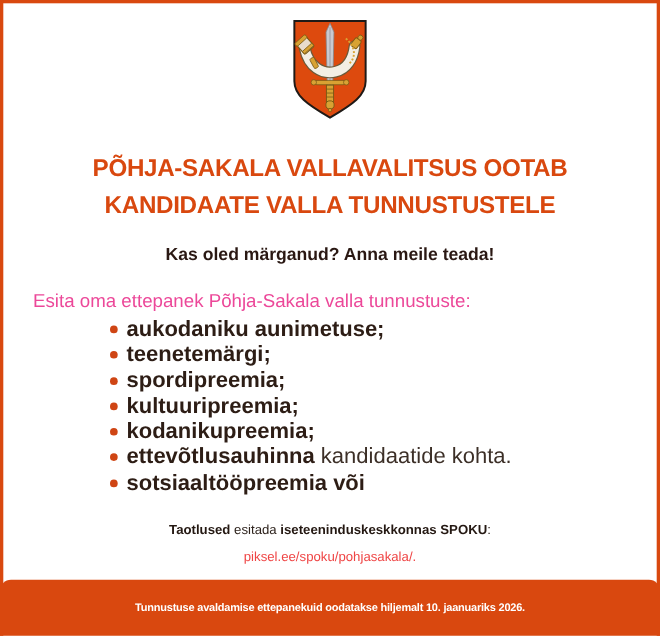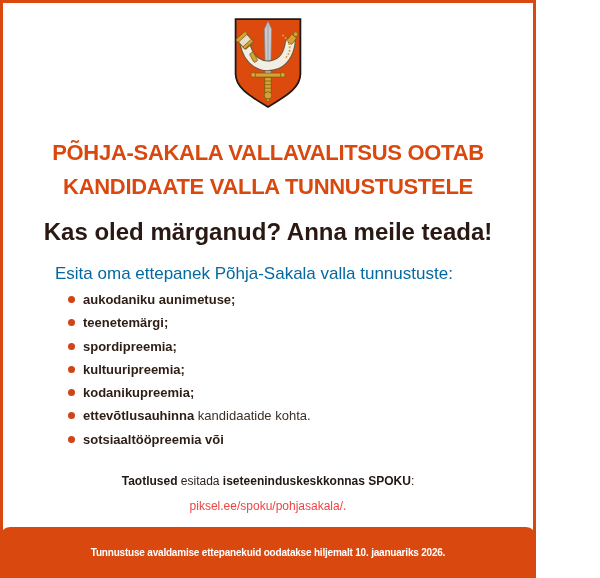--- a/index.html
+++ b/index.html
@@ -4,21 +4,21 @@
 <style>
   html, body { margin: 0; padding: 0; background: #ffffff; }
   body {
     width: 600px; height: 578px; overflow: hidden;
     font-family: "Liberation Sans", sans-serif;
     -webkit-font-smoothing: antialiased;
   }
   .poster {
     position: relative;
     box-sizing: border-box;
-    width: 536px; height: 578px;
+    width: 600px; height: 578px;
     background: #ffffff;
     border: 3px solid #d9480f;
     border-bottom: none;
   }
   .crest {
     width: 72px; height: 94px;
     margin: 13px auto 0 auto;
     display: block;
   }
   .main-title {
@@ -28,41 +28,42 @@
     font-size: 22px;
     font-weight: 700;
     line-height: 34px;
     letter-spacing: -0.3px;
   }
   .main-title span { display: block; }
   .subtitle {
     margin: 15px 0 0 0;
     text-align: center;
     color: #2a1813;
-    font-size: 24px;
+    font-size: 16px;
     font-weight: 700;
     line-height: 26px;
   }
   .intro {
-    margin: 17px 0 0 52px;
-    color: #0369a1;
+    margin: 17px 0 0 27px;
+    color: #ec4899;
     font-size: 17px;
     line-height: 23px;
   }
   .award-list {
     margin: 3px 0 0 0;
     padding: 0 0 0 80px;
     list-style: none;
   }
   .award-list li {
     position: relative;
     color: #2d1d15;
     font-weight: 700;
-    font-size: 13px;
+    font-size: 20px;
     line-height: 23.3px;
+    margin-left: 32px;
   }
   .award-list li .bullet {
     position: absolute;
     left: -15px; top: 8px;
     width: 7px; height: 7px;
     border-radius: 50%;
     background: #cf4514;
   }
   .award-list li .rest { font-weight: 400; color: #3c2f27; }
   .submission {

